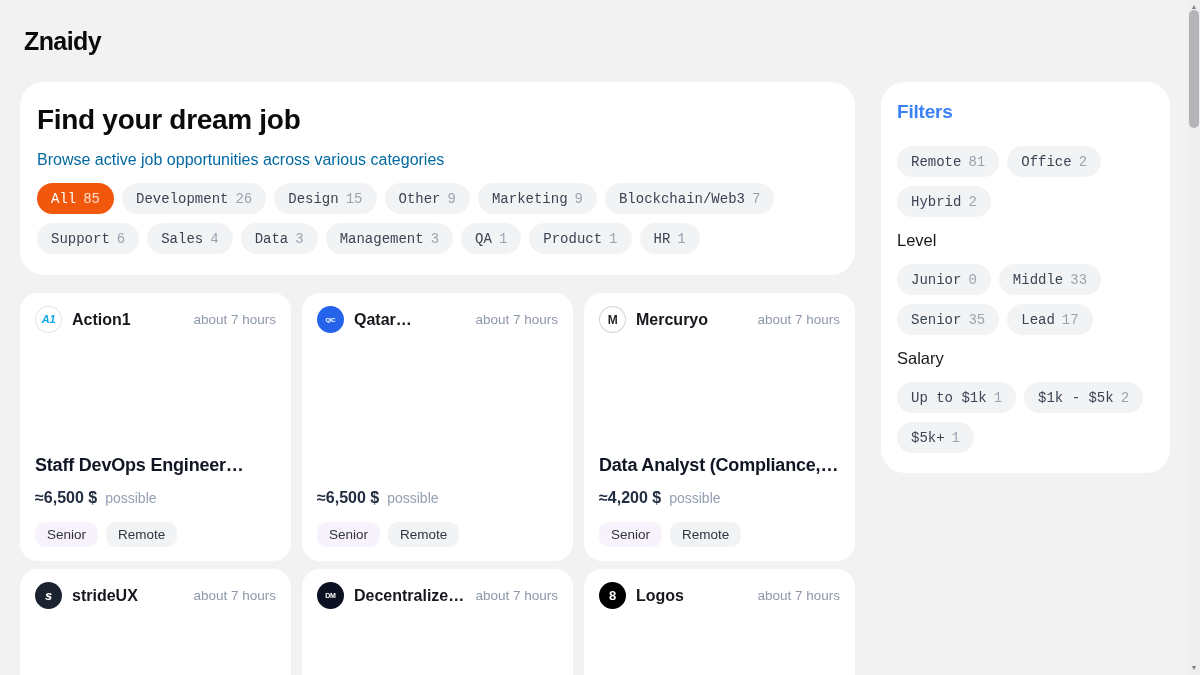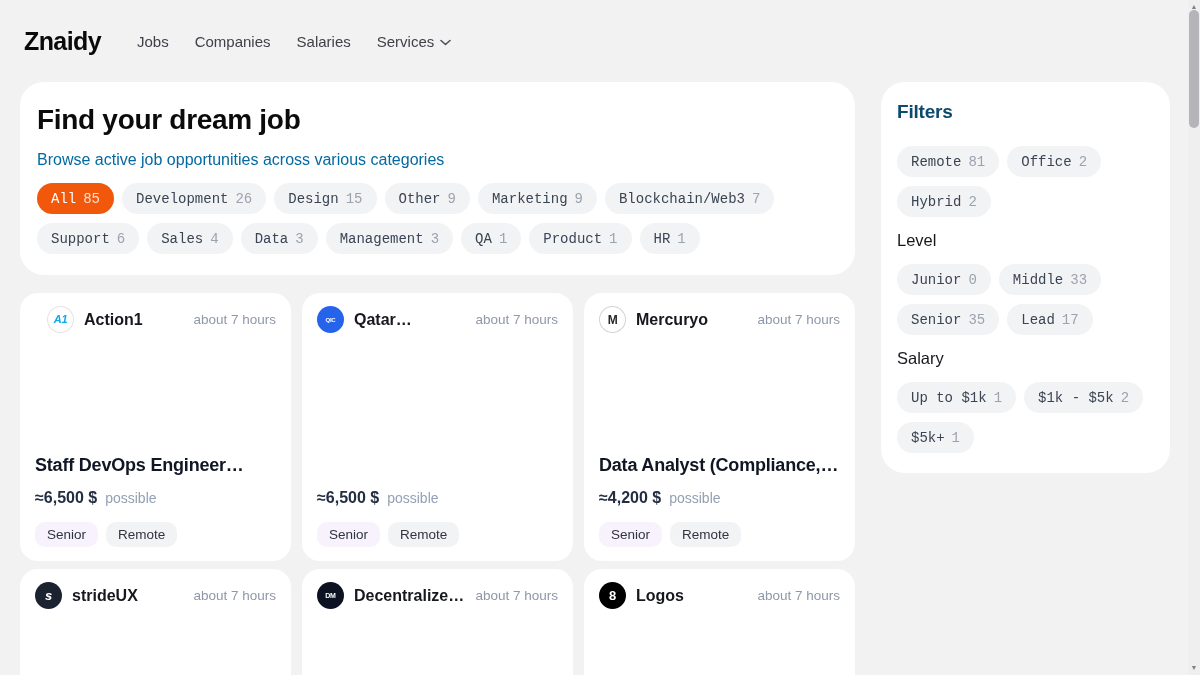--- a/index.html
+++ b/index.html
@@ -54,60 +54,41 @@
   .salary b { font-size:16px; font-weight:700; color:#232e42;text-align:right; }
   .salary .note { font-size:14px; font-weight:500; color:#94a0b3; }
   .tags { display:flex; gap:8px; margin-top:15px; }
   .tag { height:25px; display:inline-flex; align-items:center; padding:0 12px;
          border-radius:10px; font-size:13.5px; color:#2f3440; }
   .tag.purple { background:#f7f2fb; }
   .tag.gray { background:#f2f3f5; }
 
   
   .filters { width:289px; flex:none; padding:19px 16px 18px; }
-  .filters h2 { margin:0 0 23px; font-size:19px; font-weight:700; color:#0c4a6e; letter-spacing:-0.2px; }
+  .filters h2 { margin:0 0 23px; font-size:19px; font-weight:700; color:#3b82f6; letter-spacing:-0.2px; }
   .f-label { font-size:16.5px; font-weight:500; color:#17181c; margin:0 0 14px; }
   .f-options { display:flex; flex-wrap:wrap; gap:9px 8px; margin:0 0 14px; }
   .f-options:last-child { margin-bottom:2px; }
 
   
   .scrollbar { position:absolute; top:0; right:0; width:12px; height:675px; background:#efeff0; }
   .sb-thumb { position:absolute; top:10px; left:1px; width:10px; height:118px;
               background:#b5b5b9; border-radius:5px; cursor:pointer; }
   .sb-arrow { position:absolute; left:0; width:12px; text-align:center;
               font-size:7px; color:#808085; line-height:10px; cursor:pointer; }
   .sb-arrow.up { top:2px; }
   .sb-arrow.down { bottom:2px; }
 </style>
 </head>
 <body>
 
 <div class="page">
 
   <header>
     <div class="brand">Znaidy</div>
-    <nav id="nav">
-        <a class="nav-item">
-          <span>Jobs</span>
-        </a>
-        <a class="nav-item">
-          <span>Companies</span>
-        </a>
-        <a class="nav-item">
-          <span>Salaries</span>
-        </a>
-        <a class="nav-item">
-          <span>Services</span>
-          <span class="chev">
-            <svg width="11" height="7" viewBox="0 0 11 7" fill="none">
-              <path d="M1 1.5l4.5 4 4.5-4" stroke="#52525b" stroke-width="1.6" stroke-linecap="round" stroke-linejoin="round"></path>
-            </svg>
-          </span>
-        </a>
-      </nav>
   </header>
 
   <div class="main">
 
     <div class="left-col">
       <section class="card hero">
         <h1>Find your dream job</h1>
         <p>Browse active job opportunities across various categories</p>
         <div id="categories" class="pills">
             <button class="pill active">
@@ -160,21 +141,21 @@
             </button>
             <button class="pill">
               <span class="lbl">HR</span>
               <span class="count">1</span>
             </button>
           </div>
       </section>
       <div id="jobs" class="jobs-grid">
           <article class="job-card">
             <div class="job-head">
-              <span class="logo" style="background: rgb(255, 255, 255); color: rgb(16, 167, 233); font-size: 11px; box-shadow: rgb(228, 228, 231) 0px 0px 0px 1px inset; font-style: italic; margin-left: 12px;">A1</span>
+              <span class="logo" style="background: rgb(255, 255, 255); color: rgb(16, 167, 233); font-size: 11px; box-shadow: rgb(228, 228, 231) 0px 0px 0px 1px inset; font-style: italic;">A1</span>
               <span class="company">Action1</span>
               <span class="time">about 7 hours</span>
             </div>
             <div class="spacer"></div>
             <h3 class="job-title">Staff DevOps Engineer…</h3>
             <div class="salary">
               <b>≈6,500 $</b>
               <span class="note">possible</span>
             </div>
             <div class="tags">

